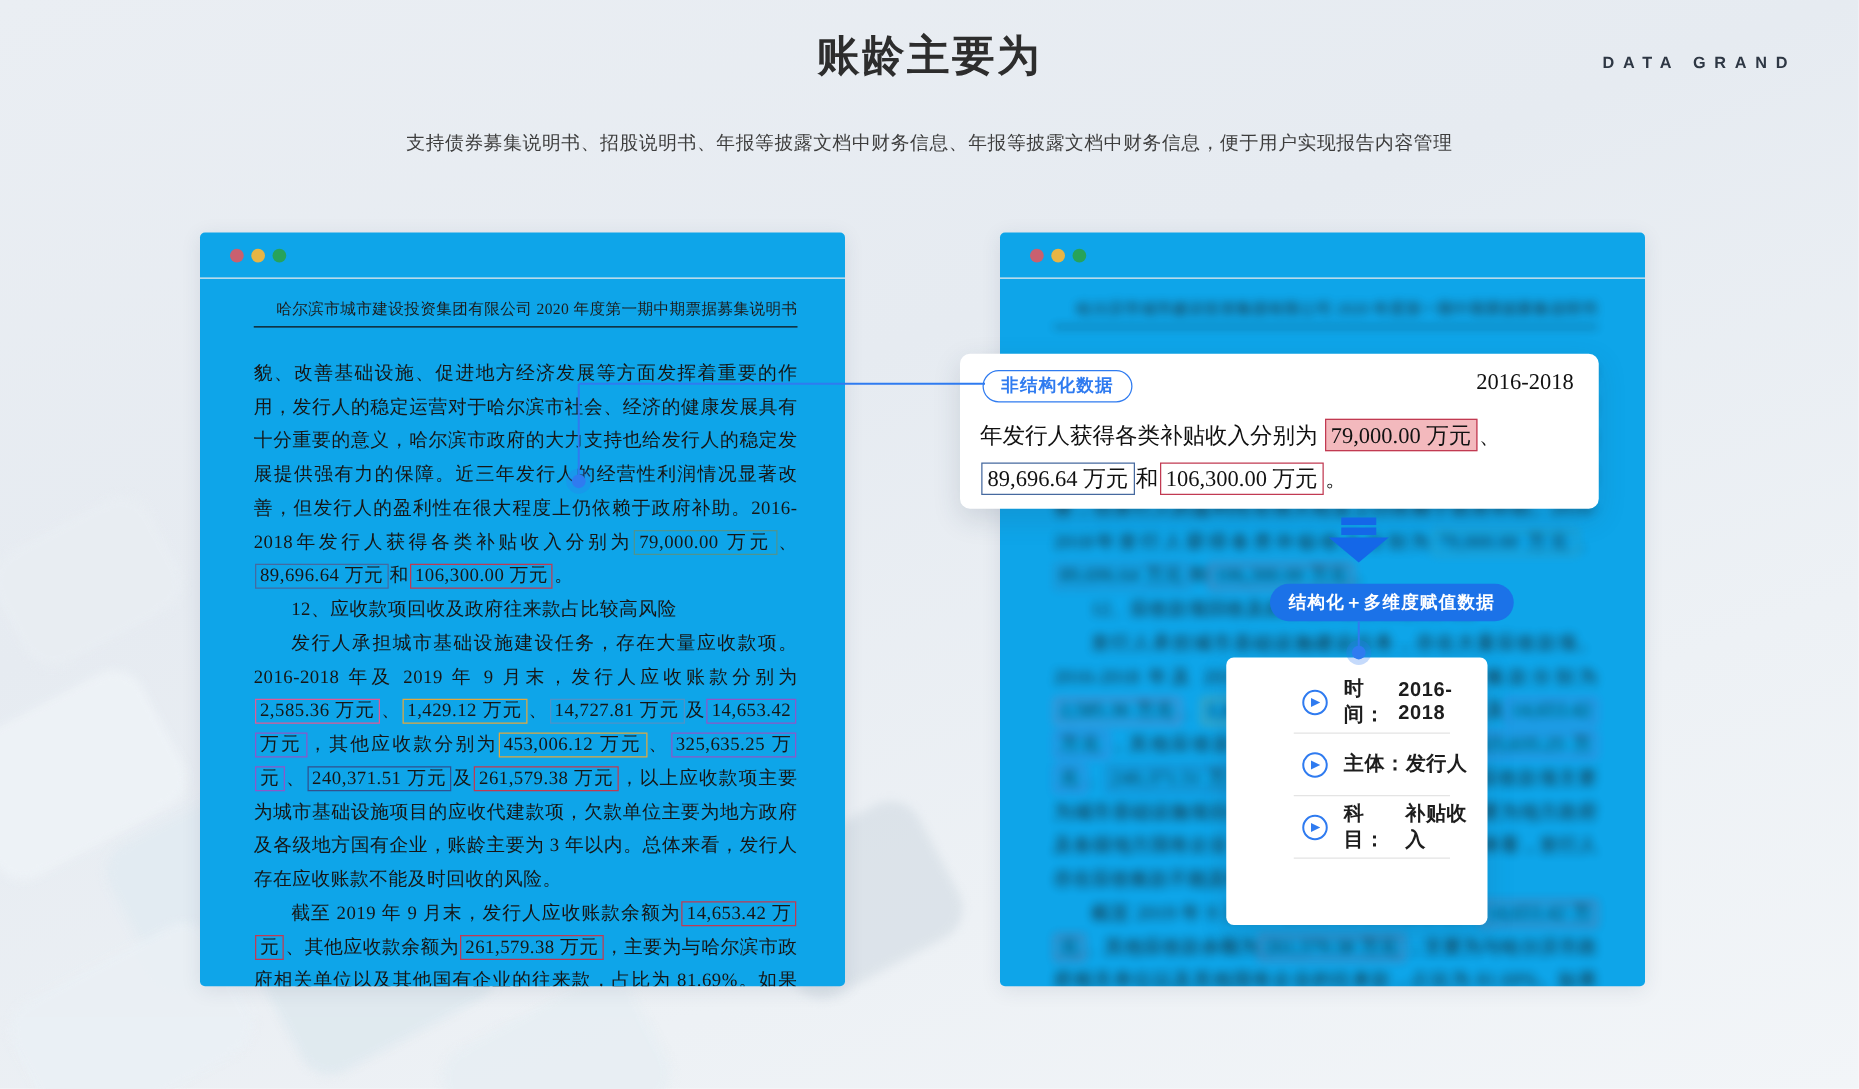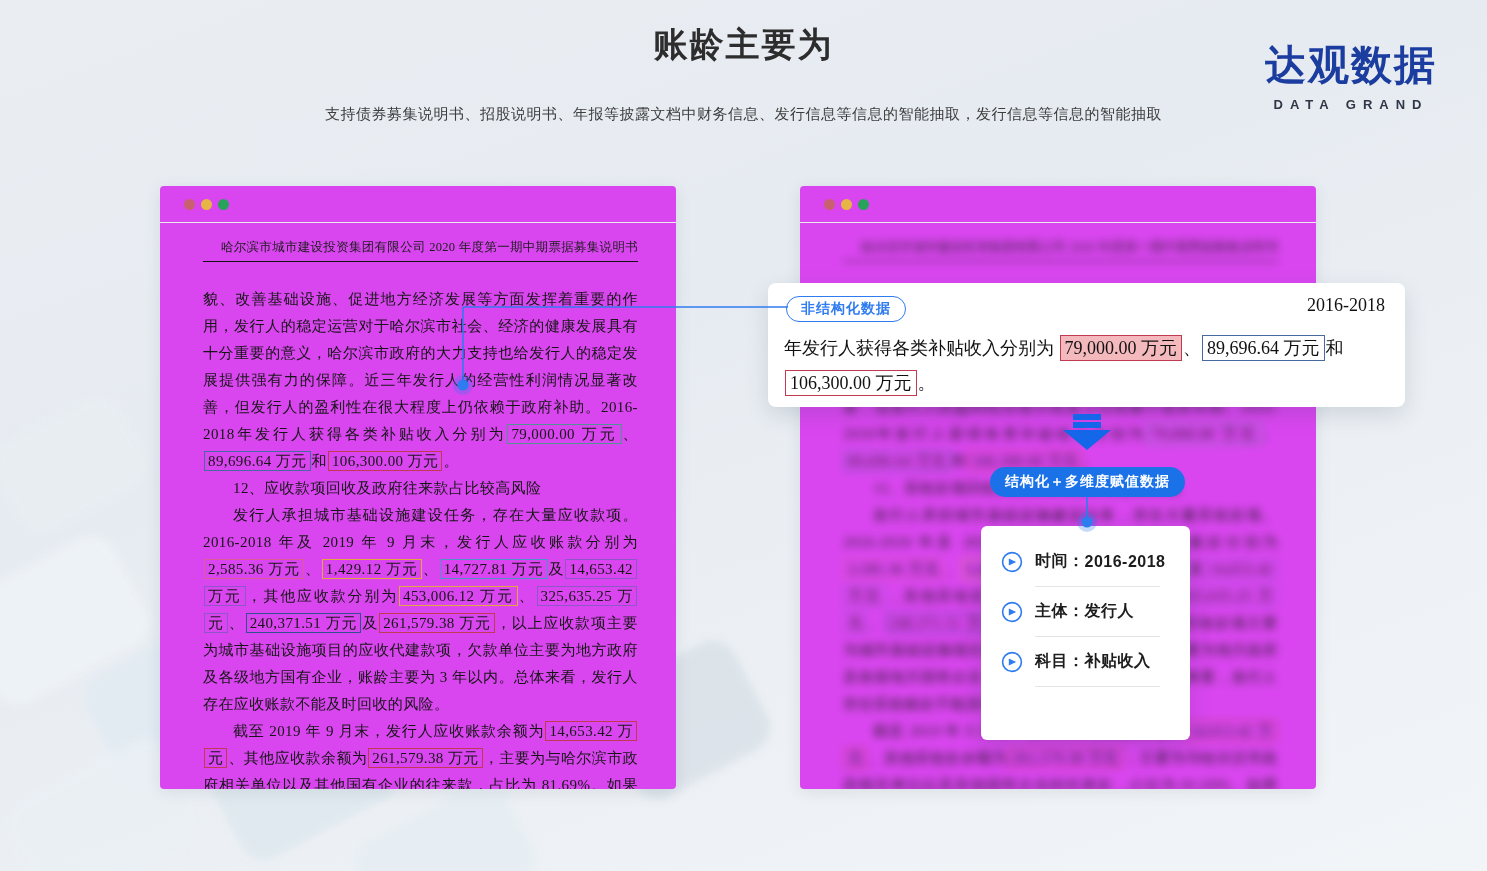--- a/index.html
+++ b/index.html
@@ -29,21 +29,21 @@
   .page-subtitle {
     position:absolute; left:0; right:0; top:105px; text-align:center;
     font-size:15px; color:#3d3d3d; letter-spacing:.5px; z-index:2;
   }
   .logo { position:absolute; top:38px; right:50px; text-align:center; z-index:2; }
   .logo-cn { font-size:41px; font-weight:bold; letter-spacing:2px; }
   .logo-en { margin-top:4px; font-size:13px; font-weight:bold; letter-spacing:7px; color:#2e3744; }
 
   
   .window {
-    position:absolute; top:186px; width:516px; height:603px; background:#d946ef;
+    position:absolute; top:186px; width:516px; height:603px; background:#0ea5e9;
     border-radius:4px; box-shadow:0 3px 16px rgba(40,60,90,.10); z-index:1; overflow:hidden;
   }
   #win-left{ left:160px; } #win-right{ left:800px; }
   .titlebar { height:37px; border-bottom:1px solid #ececec; display:flex; align-items:center; padding-left:24px; gap:6px; }
   .dot { width:11px; height:11px; border-radius:50%; display:inline-block; }
   .d-red{ background:#c9606f; } .d-yel{ background:#e7b545; } .d-grn{ background:#27a35a; }
   .doc { padding:0 38px 0 43px; }
   .doc-header {
     margin-top:16px; text-align:right; font-family:"Liberation Serif","DejaVu Serif",serif;
     font-size:12.5px; color:#1c1c1c; letter-spacing:.3px;
@@ -59,21 +59,21 @@
     border:1px solid currentColor; padding:1px 3px; margin:0 1px;
     box-decoration-break:clone;font-family:Liberation Serif, serif; -webkit-box-decoration-break:clone;
   }
   .doc-blur { filter:blur(4px); opacity:.92; }
 
   
   .connector { position:absolute; left:0; top:0; z-index:8; pointer-events:none; }
 
   
   .callout-card {
-    position:absolute; left:768px; top:283px; width:637px; height:124px; background:#fff;
+    position:absolute; left:768px; top:283px; width:511px; height:124px; background:#fff;
     border-radius:8px; box-shadow:0 8px 22px rgba(40,60,90,.15); z-index:6;
   }
   .badge-outline {
     position:absolute; left:18px; top:13px; padding:3px 14px; border:1.5px solid #2f7bf0;
     border-radius:15px; color:#2f7bf0; font-size:14px; font-weight:bold; letter-spacing:1px;
   }
   .callout-period {
     position:absolute; right:20px; top:12px; font-family:"Liberation Serif","DejaVu Serif",serif;
     font-size:18px; color:#111;
   }
@@ -86,53 +86,52 @@
   
   .down-arrow { position:absolute; left:1063px; top:414px; width:48px; z-index:6; }
   .down-arrow .bar { width:28px; height:6px; background:#1467e8; margin:0 auto 2px auto; }
   .down-arrow .tri {
     width:0; height:0; margin:0 auto;
     border-left:24px solid transparent; border-right:24px solid transparent; border-top:20px solid #1467e8;
   }
 
   
   .badge-solid {
-    position:absolute; left:990px; top:467px; width:195px; height:30px; background:#1b72e8;
+    position:absolute; left:1016px; top:467px; width:195px; height:30px; background:#1b72e8;
     border-radius:15px; color:#fff; font-size:14px; font-weight:bold; letter-spacing:1px;
     display:flex; align-items:center; justify-content:center; z-index:6;
   }
 
   
   .struct-card {
     position:absolute; left:981px; top:526px; width:209px; height:214px; background:#fff;
     border-radius:6px; box-shadow:0 8px 22px rgba(40,60,90,.15); z-index:6; padding-top:12px;
   }
-  .frow { height:47px; display:flex; align-items:center; padding-left:20px; }
+  .frow { height:47px; display:flex; align-items:center; padding-left:20px;margin-left:40px; }
   .ficon { width:22px; height:22px; margin-right:12px; flex:none; display:inline-flex; }
   .ftext { font-size:16px; font-weight:600; color:#1d1d1d; letter-spacing:.5px; }
   .fdiv { border-top:1px solid #e4e4e4; margin:1px 30px 1px 54px; }
 </style>
 </head>
 <body>
 
 <div class="bgshape k1"></div>
 <div class="bgshape k2"></div>
 <div class="bgshape k3"></div>
 <div class="bgshape k4"></div>
 <div class="bgshape k5"></div>
 <div class="bgshape k6"></div>
 <div class="bgshape k7"></div>
 <div class="bgshape k8"></div>
 <div class="bgshape k9"></div>
 
 <h1 class="page-title">账龄主要为</h1>
-<p class="page-subtitle">支持债券募集说明书、招股说明书、年报等披露文档中财务信息、发行信息等信息的智能抽取，发行信息等信息的智能抽取</p>
+<p class="page-subtitle">支持债券募集说明书、招股说明书、年报等披露文档中财务信息、年报等披露文档中财务信息，便于用户实现报告内容管理</p>
 
 <div class="logo">
-  <div class="logo-cn" style="color: rgb(28, 61, 160);">达观数据</div>
   <div class="logo-en">DATA GRAND</div>
 </div>
 
 <div class="window" id="win-left">
   <div class="titlebar">
     <span class="dot d-red"></span>
     <span class="dot d-yel"></span>
     <span class="dot d-grn"></span>
   </div>
   <div class="doc" id="doc-left">

